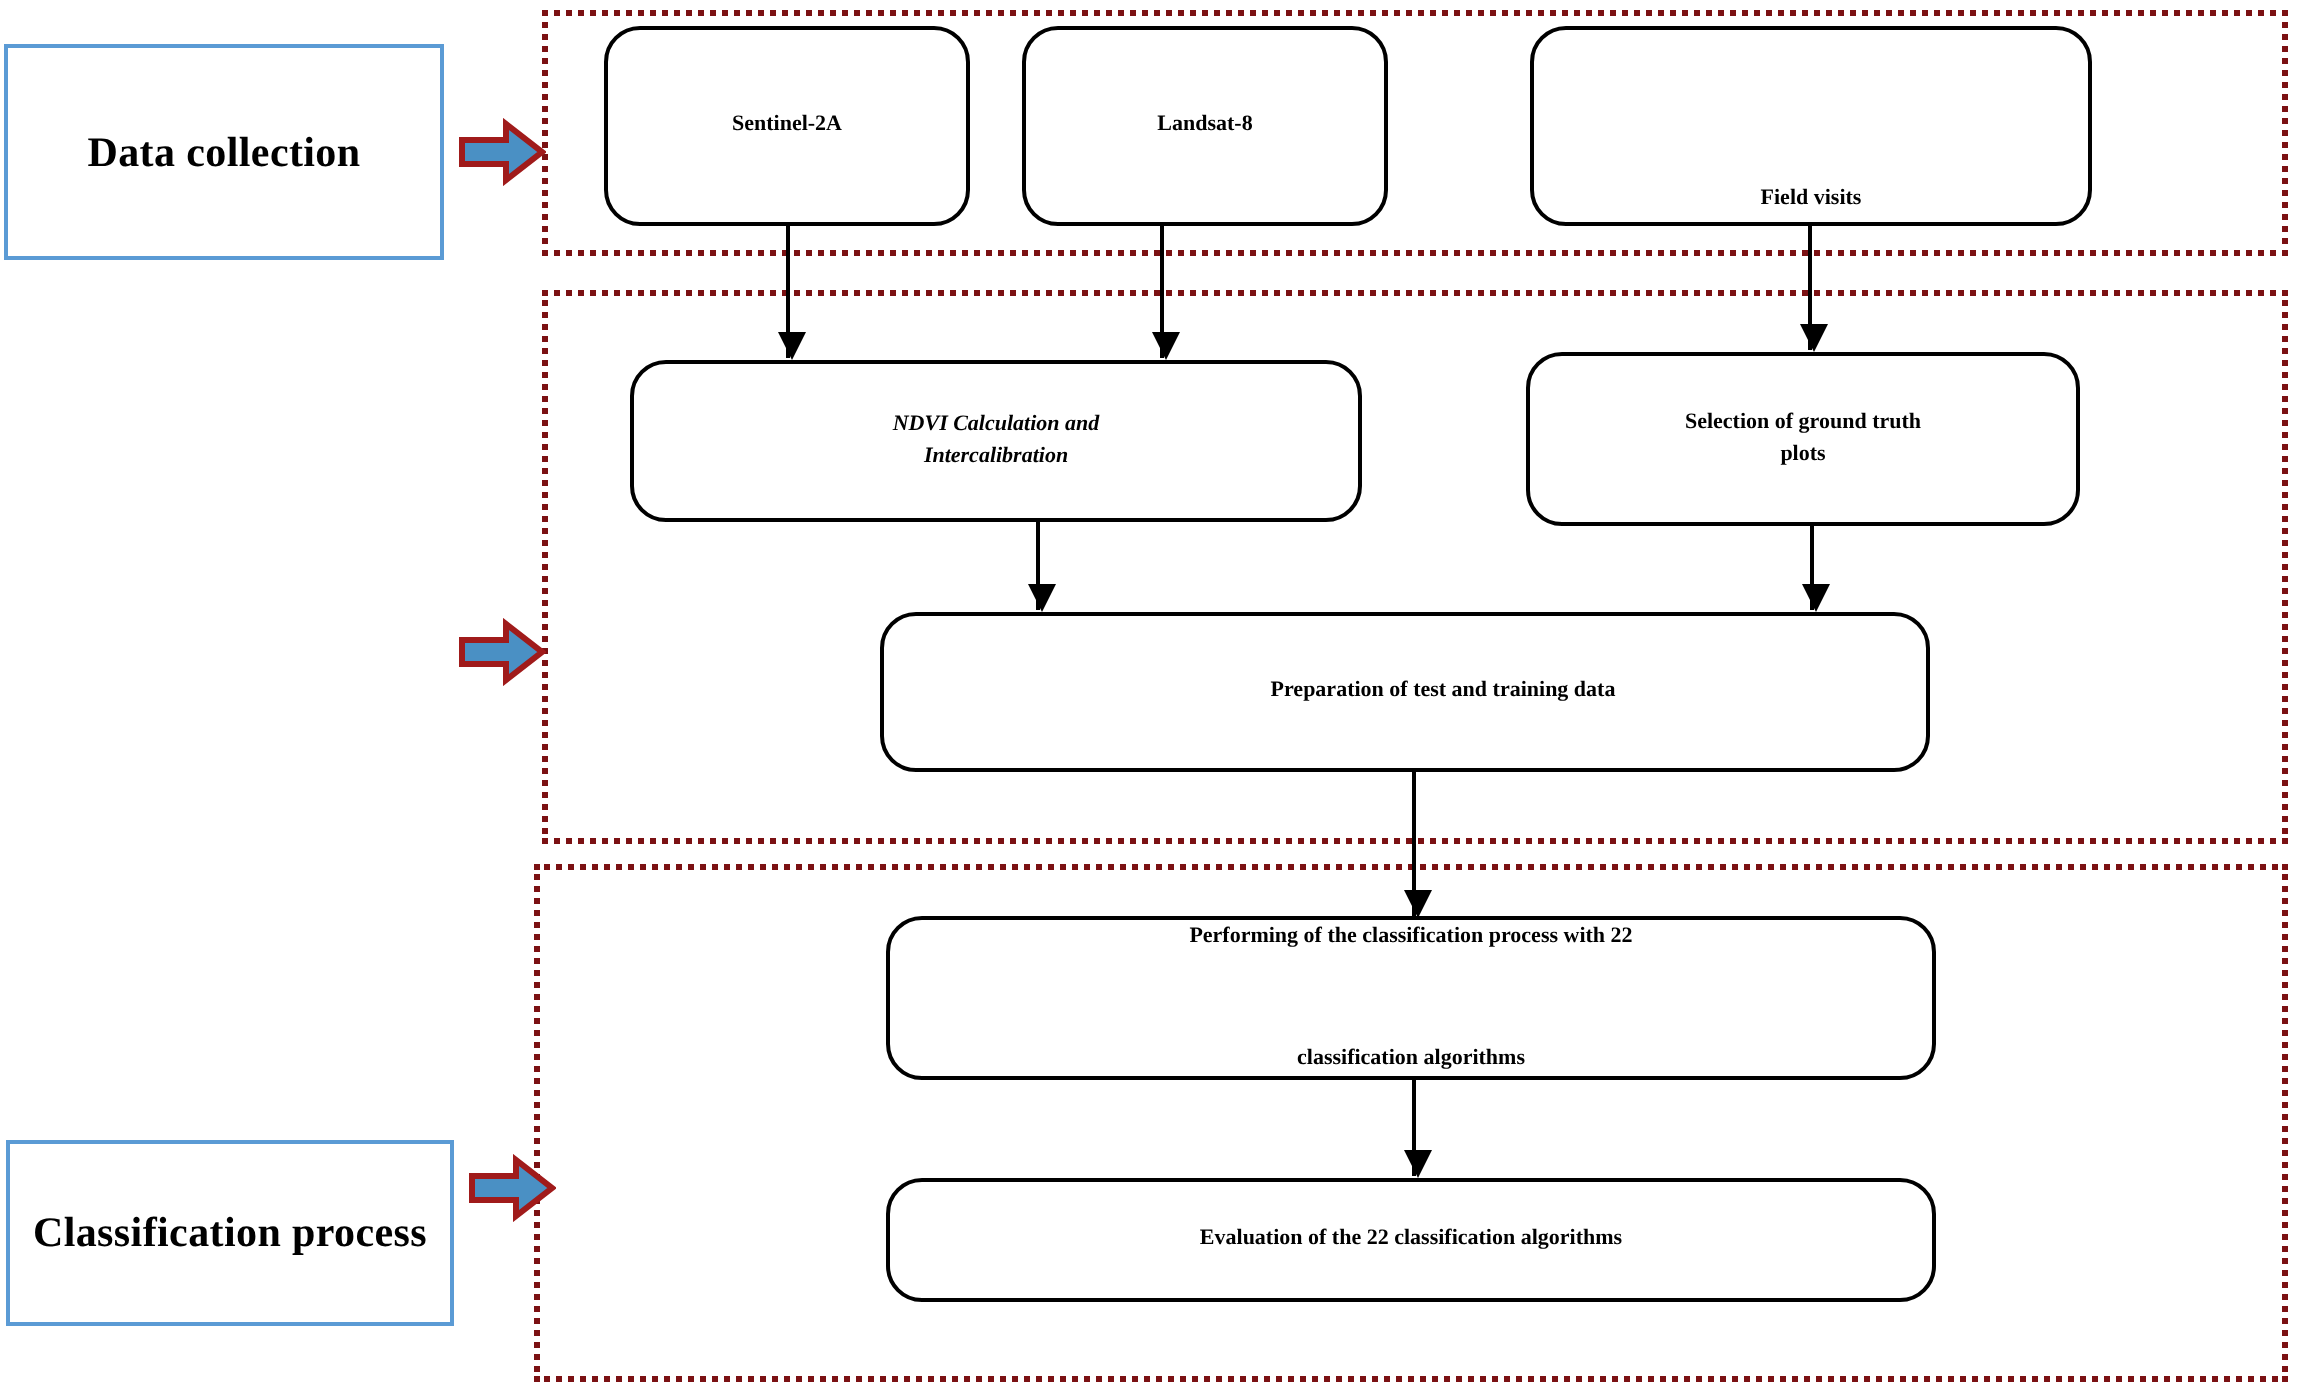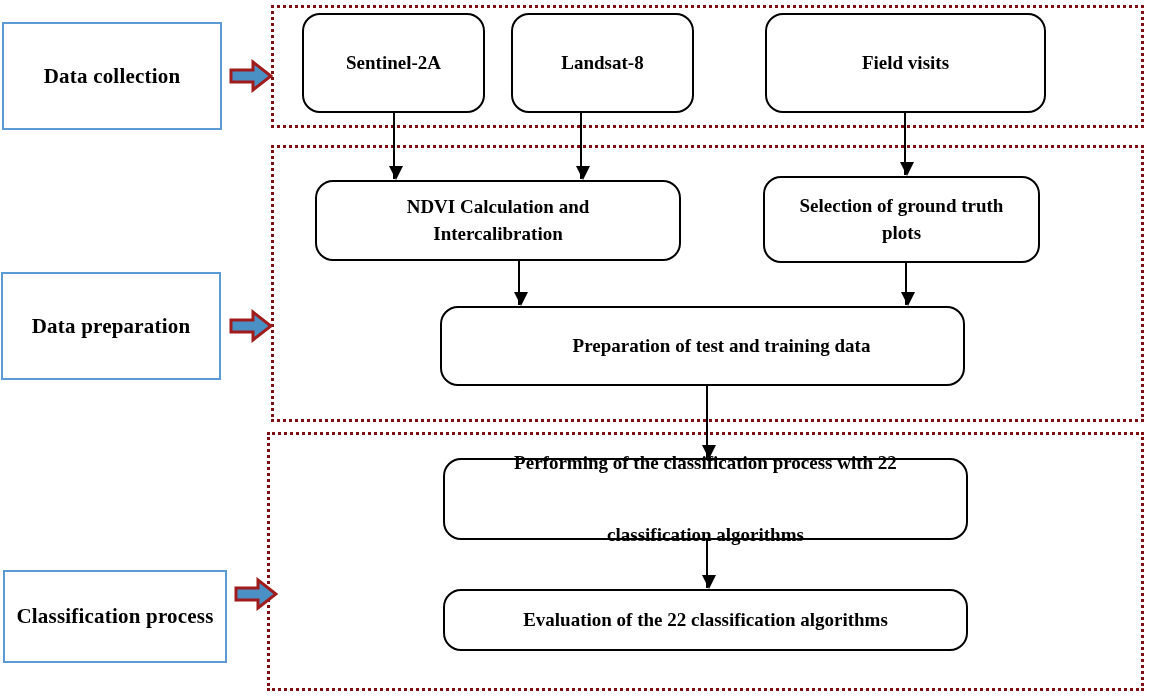--- a/index.html
+++ b/index.html
@@ -47,21 +47,21 @@
     position: absolute;
     box-sizing: border-box;
     border: 2.4px solid #000000;
     border-radius: 18px;
     background: #ffffff;
     display: flex;
     align-items: center;
     justify-content: center;
     text-align: center;
     font-weight: bold;
-    font-size: 19px;
+    font-size: 11px;
     line-height: 1.38;
     color: #000000;
     padding: 4px 10px;
   }
 
   
   .conn {
     position: absolute;
     width: 0;
     border-left: 2.4px solid #000000;
@@ -94,23 +94,20 @@
   <div class="stage-box" style="left:271px; top:5px; width:873px; height:123px;"></div>
 
   <div class="stage-box" style="left:271px; top:145px; width:873px; height:277px;"></div>
 
   <div class="stage-box" style="left:267px; top:432px; width:877px; height:259px;"></div>
 
   <div class="stage-label" style="left:2px; top:22px; width:220px; height:108px;">
     <span>Data collection</span>
   </div>
 
-  <div class="stage-label" style="left:1px; top:272px; width:220px; height:108px;">
-    <span>Data preparation</span>
-  </div>
 
   <div class="stage-label" style="left:3px; top:570px; width:224px; height:93px;">
     <span>Classification process</span>
   </div>
 
   <div class="block-arrow" style="left:229px; top:59px;">
     <svg viewBox="0 0 44 34" preserveAspectRatio="none">
       <polygon points="2,11 24,11 24,3 42,17 24,31 24,23 2,23" fill="#4A90C4" stroke="#A01B1B" stroke-width="3" stroke-linejoin="miter"></polygon>
     </svg>
   </div>
@@ -128,29 +125,29 @@
   </div>
 
   <div class="node" style="left:302px; top:13px; width:183px; height:100px;">
     <span>Sentinel-2A</span>
   </div>
 
   <div class="node" style="left:511px; top:13px; width:183px; height:100px;">
     <span>Landsat-8</span>
   </div>
 
-  <div class="node" style="left:765px; top:13px; width:281px; height:100px;">
+  <div class="node" style="left:765px; top:13px; width:281px; height:100px;align-items:flex-end;">
     <span>Field visits</span>
   </div>
 
   <div class="conn" style="left:393px; top:113px; height:66px;"></div>
   <div class="conn" style="left:580px; top:113px; height:66px;"></div>
   <div class="conn" style="left:904px; top:113px; height:62px;"></div>
 
-  <div class="node" style="left:315px; top:180px; width:366px; height:81px; flex-direction:column;">
+  <div class="node" style="left:315px; top:180px; width:366px; height:81px; flex-direction:column;font-style:italic;">
     <span>NDVI Calculation and</span>
     <span>Intercalibration</span>
   </div>
 
   <div class="node" style="left:763px; top:176px; width:277px; height:87px; flex-direction:column;">
     <span>Selection of ground truth</span>
     <span>plots</span>
   </div>
 
   <div class="conn" style="left:518px; top:261px; height:44px;"></div>

